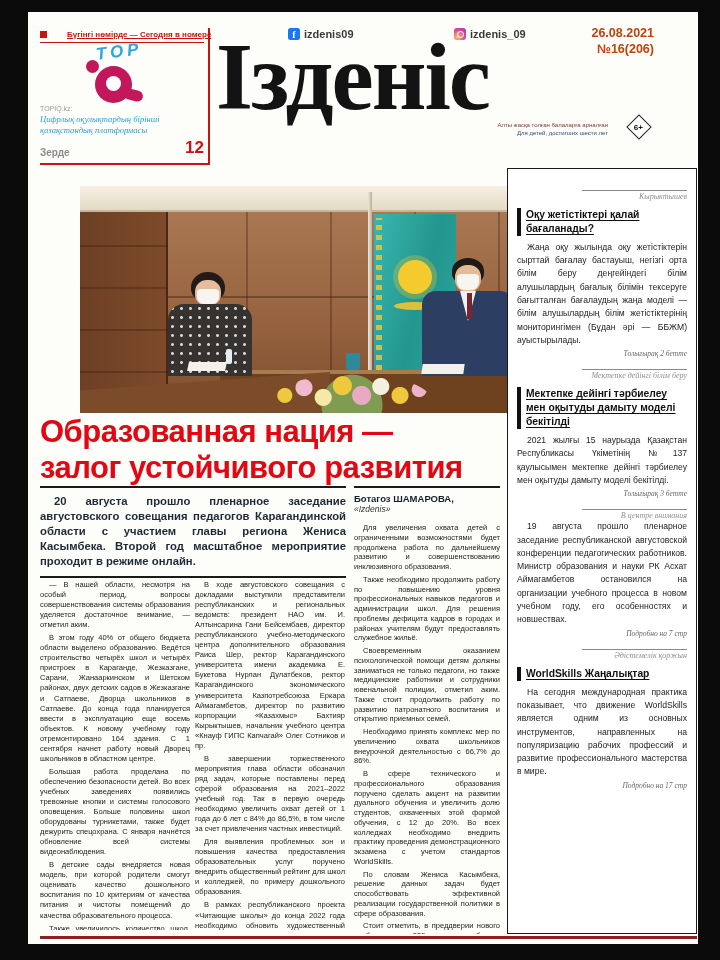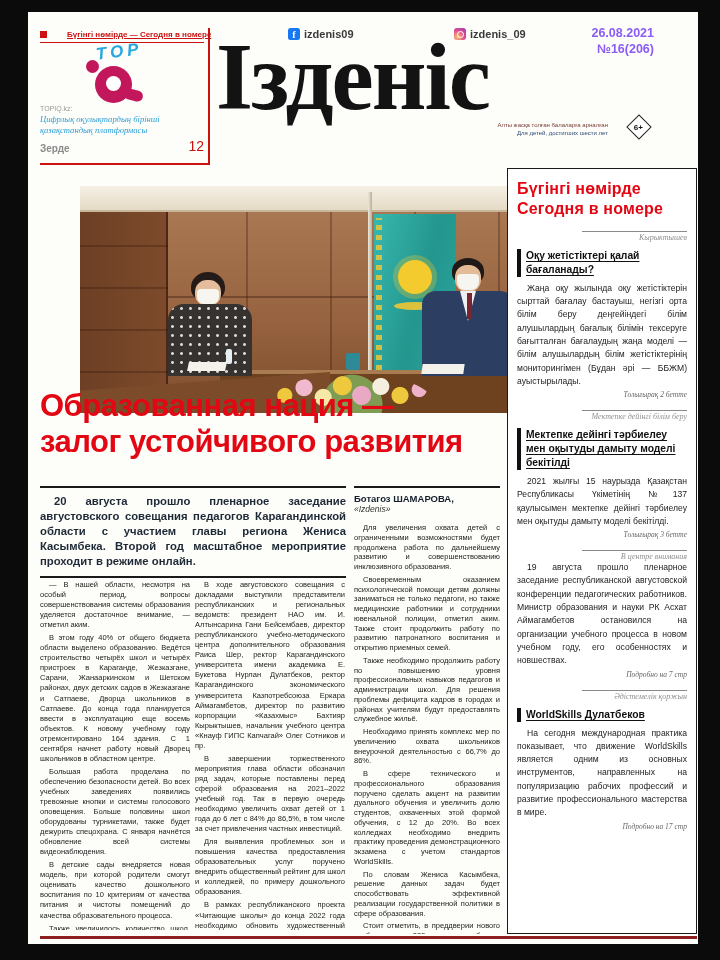--- a/index.html
+++ b/index.html
@@ -15,30 +15,30 @@
   .logo-top{position:absolute;left:56px;top:-2px;color:var(--logo_blue,#29a8df);font-weight:bold;font-style:italic;font-size:17px;letter-spacing:4px;transform:rotate(-7deg);}
   .logo-iq{position:absolute;left:46px;top:13px;width:62px;height:46px;}
   .iq-dot{position:absolute;left:0;top:3px;width:13px;height:13px;border-radius:50%;background:var(--logo_magenta,#c2175b);}
   .iq-ring{position:absolute;left:9px;top:9px;width:37px;height:37px;border-radius:50%;background:var(--logo_magenta,#c2175b);}
   .iq-ring::after{content:"";position:absolute;left:11px;top:10px;width:15px;height:15px;border-radius:50%;background:#fff;}
   .iq-tail{position:absolute;left:41px;top:33px;width:16px;height:11px;background:var(--logo_magenta,#c2175b);border-radius:0 12px 12px 2px;transform:rotate(14deg);}
   .promo-site{font-size:7px;color:#9a9a9a;margin-top:1px;}
   .promo-tagline{font-family:"Liberation Serif",serif;font-style:italic;color:var(--promo_blue,#2a9fd8);font-size:8.6px;line-height:1.25;margin-top:2px;}
   .promo-foot{display:flex;justify-content:space-between;align-items:flex-end;margin-top:3px;}
   .promo-zerde{color:#8a8a8a;font-weight:bold;font-size:10px;}
-  .promo-page{color:var(--promo_red,#cc1111);font-weight:normal;font-size:14px;margin-left:9px;}
+  .promo-page{color:var(--promo_red,#cc1111);font-weight:bold;font-size:17px;margin-left:9px;}
 
   
   .masthead{position:absolute;left:188px;top:14px;width:448px;height:140px;}
   .social{position:absolute;top:2px;font-size:11px;color:#3a3a3a;font-weight:bold;display:flex;align-items:center;gap:4px;}
   .social.fb{left:72px;} .social.ig{left:238px;}
   .fb-icon{width:12px;height:12px;background:#1877f2;color:#fff;border-radius:2.5px;font-size:10px;font-weight:bold;display:flex;align-items:center;justify-content:center;font-family:"Liberation Serif",serif;}
   .ig-icon{width:12px;height:12px;border-radius:3px;background:radial-gradient(circle at 30% 75%,#fdc468,#df4996 55%,#8a3ab9);position:relative;}
   .ig-icon::after{content:"";position:absolute;inset:2.5px;border:1.3px solid #fff;border-radius:50%;}
-  .issue{position:absolute;right:10px;top:0;text-align:right;font-weight:bold;font-size:12.5px;line-height:1.25;color:#8b5cf6;}
+  .issue{position:absolute;right:10px;top:0;text-align:right;font-weight:bold;font-size:12.5px;line-height:1.25;color:#c2410c;}
   .paper-title{position:absolute;left:0;top:6px;width:100%;text-align:left;font-family:"Liberation Serif",serif;font-weight:bold;font-size:95px;line-height:0.95;margin:0;color:#131313;letter-spacing:-2px;}
   .age-note{position:absolute;right:56px;top:95px;text-align:right;font-size:6px;line-height:1.35;}
   .age-note .l1{color:#7b3a33;} .age-note .l2{color:#2f4a72;}
   .age-badge{position:absolute;right:16px;top:92px;width:16px;height:16px;border:1.6px solid #222;transform:rotate(45deg);display:flex;align-items:center;justify-content:center;background:#fff;}
   .age-badge span{transform:rotate(-45deg);font-size:8px;font-weight:bold;color:#111;}
   .subtitle{position:absolute;left:0;top:112px;width:100%;border-top:1.6px solid #222;border-bottom:1.6px solid #222;padding:3px 0 4px;text-align:center;font-family:"Liberation Serif",serif;font-weight:bold;font-size:13px;letter-spacing:0.4px;color:#151515;box-sizing:border-box;}
 
   
   .photo{position:absolute;left:12px;top:158px;width:460px;height:227px;overflow:hidden;background:#93613f;}
   .ph-ceiling{position:absolute;top:0;left:0;right:0;height:24px;background:linear-gradient(#f6f0e5,#e4dac5);border-bottom:2px solid #c7b69c;}
@@ -74,21 +74,21 @@
     radial-gradient(circle at 20% 35%,#f0b9ce 0 8px,transparent 9px),
     radial-gradient(circle at 32% 60%,#f6e9a8 0 8px,transparent 9px),
     radial-gradient(circle at 44% 30%,#efc93d 0 9px,transparent 10px),
     radial-gradient(circle at 56% 55%,#e9a9c4 0 9px,transparent 10px),
     radial-gradient(circle at 68% 32%,#f4efdf 0 8px,transparent 9px),
     radial-gradient(circle at 80% 55%,#efc93d 0 8px,transparent 9px),
     radial-gradient(circle at 92% 40%,#eeb2c9 0 7px,transparent 8px),
     radial-gradient(circle at 50% 80%,#7f9c52 0 30px,transparent 31px);}
 
   
-  .headline{position:absolute;left:12px;top:376px;width:468px;margin:0;color:var(--accent,#e30613);font-size:31px;line-height:1.16;font-weight:bold;letter-spacing:-0.5px;}
+  .headline{position:absolute;left:12px;top:402px;width:468px;margin:0;color:var(--accent,#e30613);font-size:31px;line-height:1.16;font-weight:bold;letter-spacing:-0.5px;}
   .lead{position:absolute;left:12px;top:474px;width:306px;border-top:2px solid #1a1a1a;border-bottom:2px solid #1a1a1a;padding:6px 0 7px;margin:0;font-size:11.3px;font-weight:bold;line-height:1.33;text-align:justify;color:#1e2936;text-indent:14px;box-sizing:border-box;}
   .bycol{position:absolute;left:326px;top:474px;width:146px;height:448px;overflow:hidden;border-top:2px solid #1a1a1a;padding-top:5px;box-sizing:border-box;}
   .byline-name{font-size:9.5px;font-weight:bold;color:#15202c;}
   .byline-src{font-size:8.5px;font-style:italic;color:#333;margin-bottom:9px;}
   .col{position:absolute;overflow:hidden;}
   .col1{left:12px;top:568px;width:150px;height:350px;}
   .col2{left:167px;top:568px;width:150px;height:352px;}
   .col p,.bycol p{font-size:7.5px;line-height:1.34;text-align:justify;text-indent:9px;margin:0 0 3px;color:#222;}
   .bycol p{line-height:1.3;}
   .rule-bottom{position:absolute;left:12px;top:924px;width:657px;height:3px;background:var(--maroon,#8e1f1f);}
@@ -199,33 +199,29 @@
     <p>В ходе августовского совещания с докладами выступили представители республиканских и региональных ведомств: президент НАО им. И. Алтынсарина Гани Бейсембаев, директор республиканского учебно-методического центра дополнительного образования Раиса Шер, ректор Карагандинского университета имени академика Е. Букетова Нурлан Дулатбеков, ректор Карагандинского экономического университета Казпотребсоюза Еркара Аймагамбетов, директор по развитию корпорации «Казахмыс» Бахтияр Кырыктышев, начальник учебного центра «Кнауф ГИПС Капчагай» Олег Сотников и пр.</p>
     <p>В завершении торжественного мероприятия глава области обозначил ряд задач, которые поставлены перед сферой образования на 2021–2022 учебный год. Так в первую очередь необходимо увеличить охват детей от 1 года до 6 лет с 84% до 86,5%, в том числе за счет привлечения частных инвестиций.</p>
     <p>Для выявления проблемных зон и повышения качества предоставления образовательных услуг поручено внедрить общественный рейтинг для школ и колледжей, по примеру дошкольного образования.</p>
     <p>В рамках республиканского проекта «Читающие школы» до конца 2022 года необходимо обновить художественный фонд в библиотеках школ и колледжей на 100%.</p>
   </div>
 
   <div class="bycol">
     <div class="byline-name">Ботагоз ШАМАРОВА,</div>
     <div class="byline-src">«Izdenis»</div>
     <p>Для увеличения охвата детей с ограниченными возможностями будет продолжена работа по дальнейшему развитию и совершенствованию инклюзивного образования.</p>
+    <p>Также необходимо продолжить работу по повышению уровня профессиональных навыков педагогов и администрации школ. Для решения проблемы дефицита кадров в городах и районах учителям будут предоставлять служебное жильё.</p>
     <p>Своевременным оказанием психологической помощи детям должны заниматься не только педагоги, но также медицинские работники и сотрудники ювенальной полиции, отметил аким. Также стоит продолжить работу по развитию патронатного воспитания и открытию приемных семей.</p>
-    <p>Также необходимо продолжить работу по повышению уровня профессиональных навыков педагогов и администрации школ. Для решения проблемы дефицита кадров в городах и районах учителям будут предоставлять служебное жильё.</p>
     <p>Необходимо принять комплекс мер по увеличению охвата школьников внеурочной деятельностью с 66,7% до 86%.</p>
     <p>В сфере технического и профессионального образования поручено сделать акцент на развитии дуального обучения и увеличить долю студентов, охваченных этой формой обучения, с 12 до 20%. Во всех колледжах необходимо внедрить практику проведения демонстрационного экзамена с учетом стандартов WorldSkills.</p>
     <p>По словам Жениса Касымбека, решение данных задач будет способствовать эффективной реализации государственной политики в сфере образования.</p>
     <p><span>Стоит отметить, в преддверии нового учебного года 235 педагогов области удостоены высоких ведомственных наград, 22 педагога получили почетные грамоты акима области.</span> </p>
   </div>
 
   <aside class="sidebar">
-    <div class="sb-head">
-      <div>Бүгінгі нөмірде</div>
-      <div>Сегодня в номере</div>
-    </div>
 
     <section class="sb-sec">
       <div class="sb-label">Кырыктышев</div>
       <h3 class="sb-title">Оқу жетістіктері қалай бағаланады?</h3>
       <p class="sb-body">Жаңа оқу жылында оқу жетістіктерін сырттай бағалау бастауыш, негізгі орта білім беру деңгейіндегі білім алушылардың бағалық білімін тексеруге бағытталған бағалаудың жаңа моделі — білім алушылардың білім жетістіктерінің мониторингімен (Бұдан әрі — ББЖМ) ауыстырылады.</p>
       <div class="sb-more">Толығырақ 2 бетте</div>
     </section>
 
     <section class="sb-sec">
       <div class="sb-label">Мектепке дейінгі білім беру</div>
@@ -235,20 +231,20 @@
     </section>
 
     <section class="sb-sec">
       <div class="sb-label">В центре внимания</div>
       <p class="sb-body">19 августа прошло пленарное заседание республиканской августовской конференции педагогических работников. Министр образования и науки РК Асхат Аймагамбетов остановился на организации учебного процесса в новом учебном году, его особенностях и новшествах.</p>
       <div class="sb-more">Подробно на 7 стр</div>
     </section>
 
     <section class="sb-sec">
       <div class="sb-label">Әдістемелік қоржын</div>
-      <h3 class="sb-title">WorldSkills Дулатбеков</h3>
+      <h3 class="sb-title">WorldSkills Жаңалықтар</h3>
       <p class="sb-body">На сегодня международная практика показывает, что движение WorldSkills является одним из основных инструментов, направленных на популяризацию рабочих профессий и развитие профессионального мастерства в мире.</p>
       <div class="sb-more">Подробно на 17 стр</div>
     </section>
   </aside>
 
   <div class="rule-bottom"></div>
 </div>
 
 </body></html>

